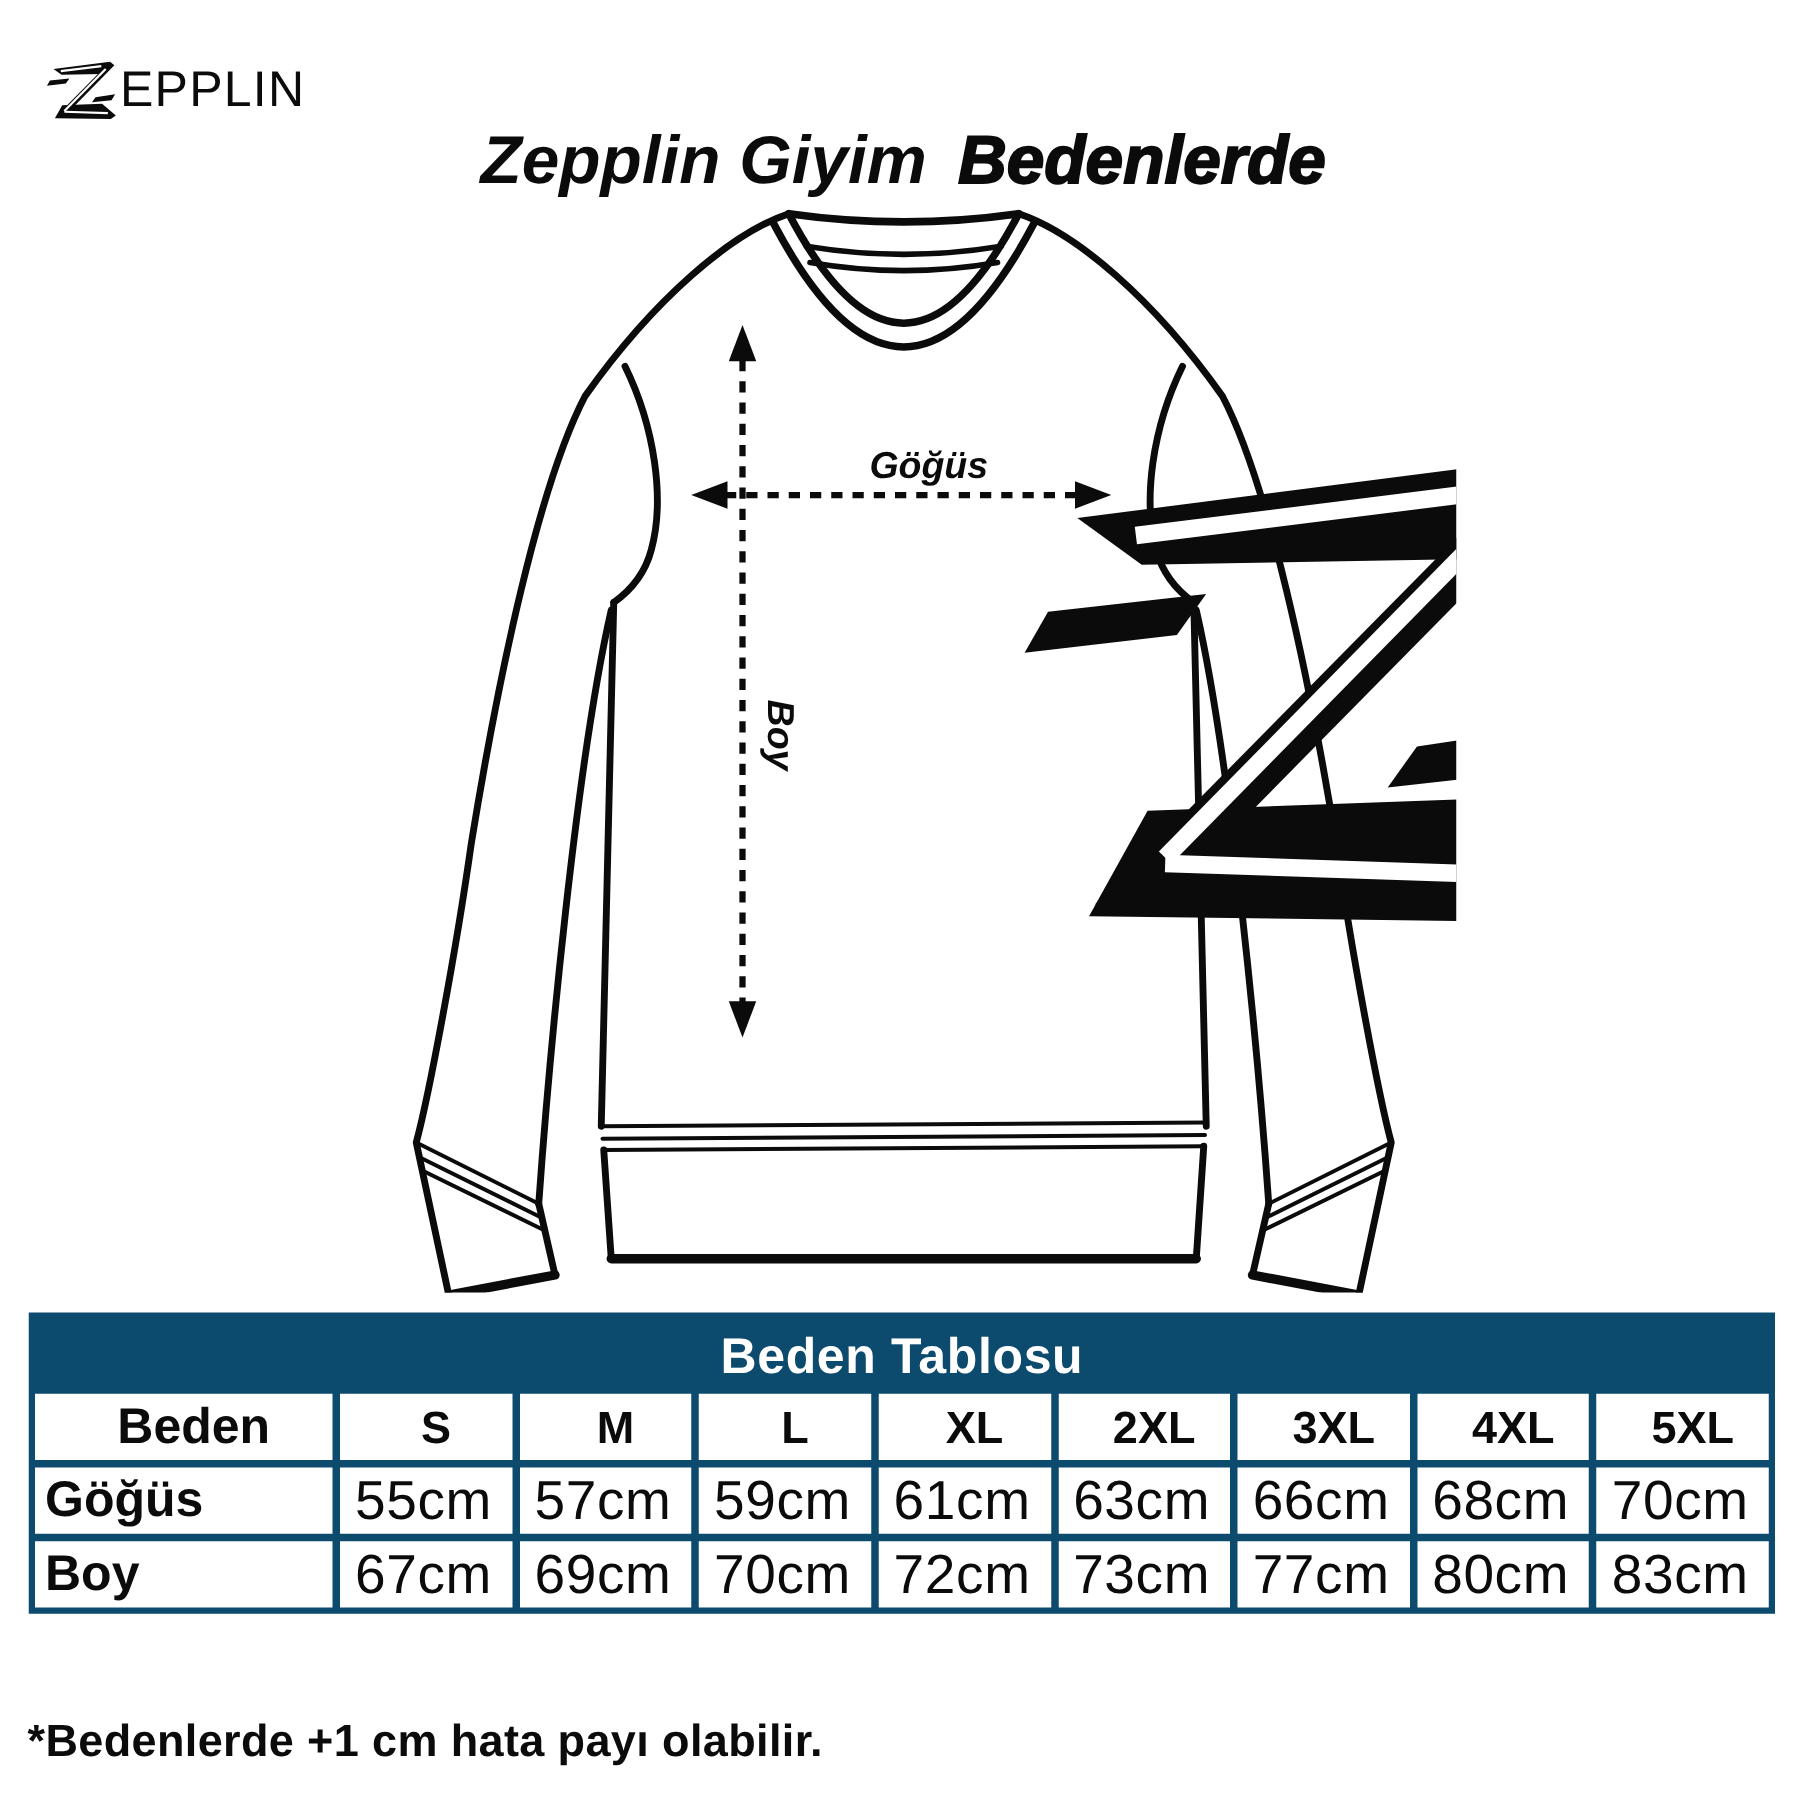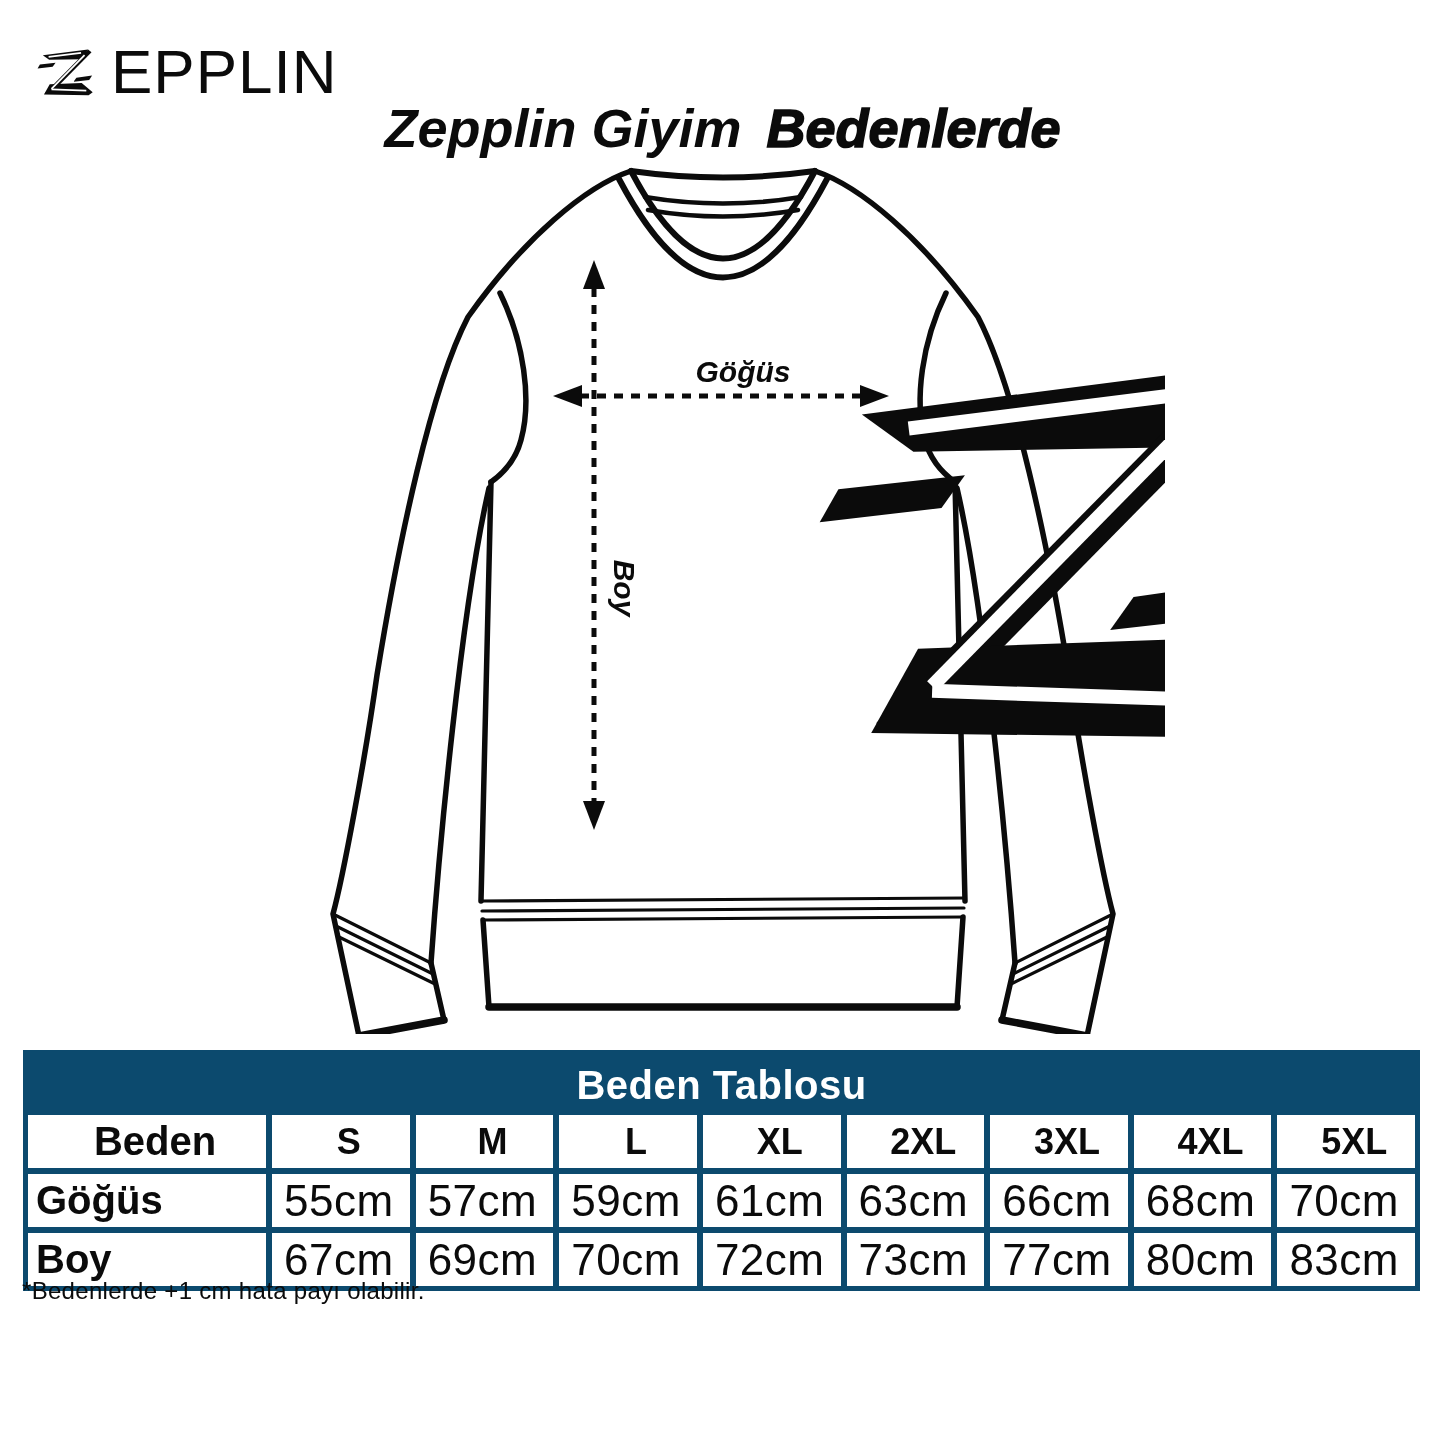--- a/index.html
+++ b/index.html
@@ -3,21 +3,21 @@
 <meta charset="utf-8">
 <style>
   html,body{margin:0;padding:0;background:#ffffff;}
   .canvas{
     position:relative;width:1445px;height:1445px;background:#ffffff;overflow:hidden;
     font-family:"Liberation Sans",sans-serif;color:#0b0b0b;
   }
   
   .brand{position:absolute;left:36px;top:40px;height:64px;display:flex;align-items:center;}
   .brand-mark{width:60px;height:58px;display:block;}
-  .brand-text{font-size:62px;font-weight:500;letter-spacing:1px;line-height:1;margin-left:15px;}
+  .brand-text{font-size:40px;font-weight:500;letter-spacing:1px;line-height:1;margin-left:0;}
   
   .title{position:absolute;left:0;right:0;top:64px;text-align:center;
          font-style:italic;font-size:54px;line-height:56px;font-weight:700;white-space:nowrap;}
   .title-prefix{margin-right:25px;}
   .title-product{-webkit-text-stroke:1.6px #0b0b0b;}
   
   .figure{position:absolute;left:281px;top:150px;width:884px;height:884px;}
   .figure svg{display:block;width:884px;height:884px;}
   .dim-label{font-family:"Liberation Sans",sans-serif;font-style:italic;font-weight:600;
              font-size:30px;fill:#0b0b0b;}
@@ -26,21 +26,21 @@
               padding:5px;box-sizing:border-box;}
   .table-title{height:60px;display:flex;align-items:center;justify-content:center;
                color:#ffffff;font-weight:700;font-size:40px;letter-spacing:0.5px;}
   .grid{display:grid;grid-template-columns:238px repeat(8,1fr);gap:6px;}
   .cell{background:#ffffff;height:53px;display:flex;align-items:center;box-sizing:border-box;overflow:hidden;}
   .cell.head{justify-content:center;font-weight:700;font-size:36px;padding-left:16px;}
   .cell.head.first{font-size:40px;}
   .cell.rowlabel{font-weight:700;font-size:40px;padding-left:8px;}
   .cell.val{font-size:44px;padding-left:12px;letter-spacing:0.5px;}
   
-  .note{position:absolute;left:22px;top:1253px;font-size:24px;letter-spacing:0.3px;}
+  .note{position:absolute;left:22px;top:1336px;font-size:36px;letter-spacing:0.3px;font-weight:bold;}
 </style>
 </head>
 <body>
 
 <svg width="0" height="0" style="position:absolute" aria-hidden="true">
   <defs>
     <symbol id="zlogo" viewBox="0 0 100 100">
       <g fill="#0b0b0b" stroke="none">
         <path d="M10 21 L88 11 L77 28 L21 29 Z"></path>
         <path d="M5 37 L32 34 L27 41 L1 44 Z"></path>

